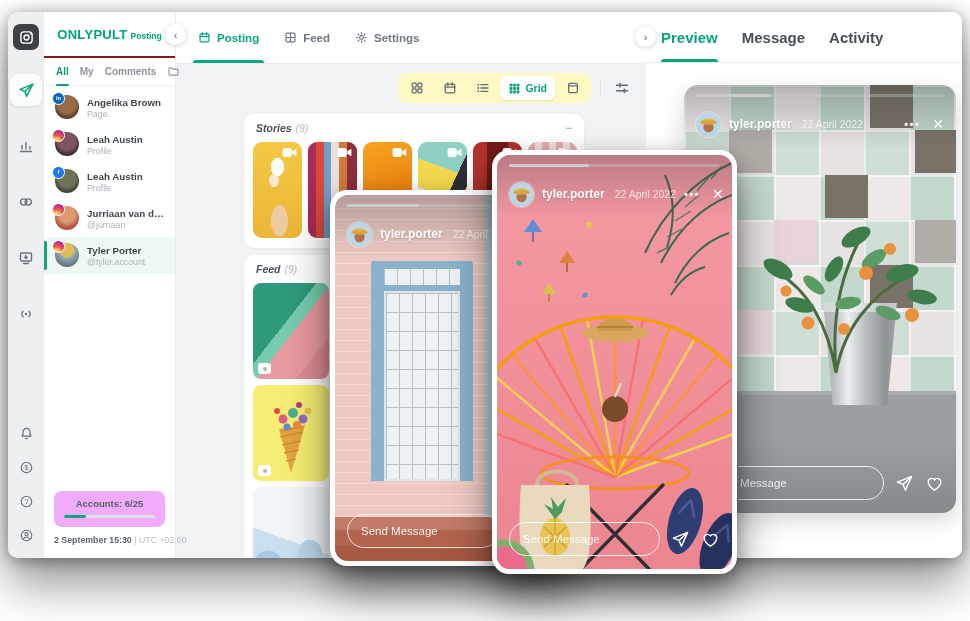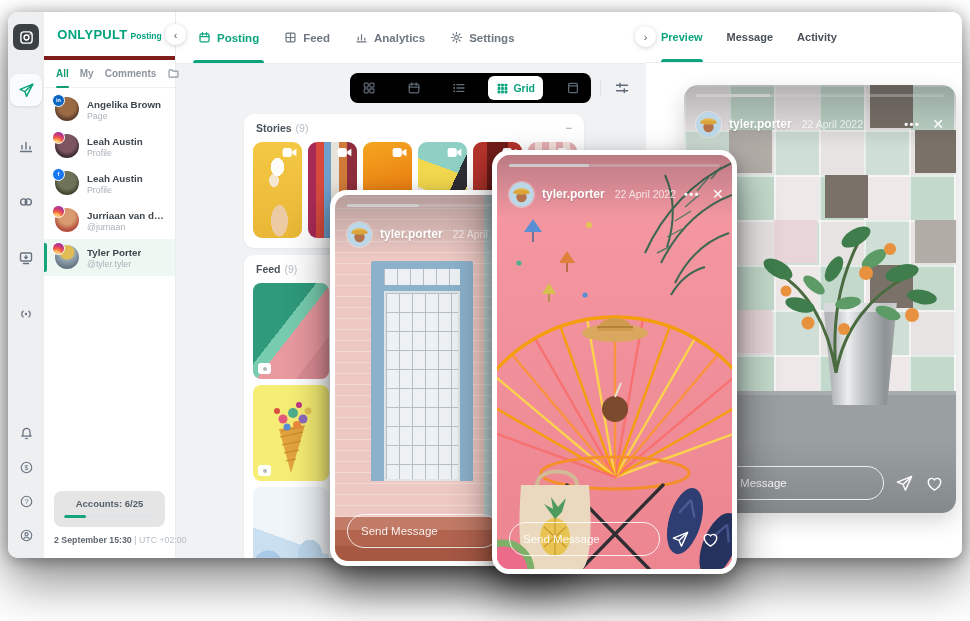--- a/index.html
+++ b/index.html
@@ -17,21 +17,21 @@
   }
   
   .rail{width:36px;background:#edeff1;display:flex;flex-direction:column;align-items:center;padding:12px 0 10px;box-sizing:border-box;}
   .ig-badge{width:26px;height:26px;border-radius:7px;background:#3c4146;display:grid;place-items:center;color:#fff;}
   .rail-btn{width:32px;height:32px;border-radius:8px;display:grid;place-items:center;color:#677280;margin-top:24px;}
   .rail-btn.active{background:#fafbfc;color:#0ba47e;box-shadow:0 1px 3px rgba(0,0,0,.10);}
   .rail-spacer{flex:1;}
   .rail-btn.small{margin-top:8px;width:28px;height:26px;}
   
   .sidebar{width:132px;background:#fff;border-right:1px solid #e9edf0;display:flex;flex-direction:column;position:relative;box-sizing:border-box;}
-  .side-head{height:44px;display:flex;align-items:center;justify-content:center;border-bottom:4px solid #7f1d1d;position:relative;}
+  .side-head{height:44px;display:flex;align-items:center;justify-content:center;border-bottom:2px solid #7f1d1d;position:relative;}
   .logo{font-size:13px;font-weight:800;color:#00a37c;letter-spacing:.3px;}
   .logo-suffix{font-size:8.5px;font-weight:700;color:#00a37c;margin-left:3px;margin-top:3px;}
   .collapse-btn{position:absolute;right:-11px;top:12px;width:21px;height:21px;border-radius:50%;background:#fff;
     box-shadow:0 1px 5px rgba(0,0,0,.18);display:grid;place-items:center;font-size:11px;color:#565e66;z-index:5;}
   .add-account{margin:9px 8px;height:29px;border-radius:6px;background:#ddf1e8;color:#129c74;
     display:flex;align-items:center;justify-content:center;gap:5px;font-size:10.5px;font-weight:700;}
   .side-tabs{display:flex;align-items:center;gap:11px;padding:0 10px 0 12px;height:27px;border-bottom:1px solid #eef1f3;}
   .side-tab{font-size:10px;font-weight:700;color:#8d959d;height:100%;display:flex;align-items:center;position:relative;}
   .side-tab.active{color:#129c74;}
   .side-tab.active::after{content:"";position:absolute;left:0;right:0;bottom:-1px;height:2px;background:#129c74;border-radius:2px;}
@@ -50,45 +50,45 @@
   .av6{background:radial-gradient(circle at 50% 40%,#ecd15d 0 45%,#c09a33 75%);}
   .net-badge{position:absolute;left:-3px;top:-3px;width:11px;height:11px;border-radius:50%;border:1.5px solid #fff;
     display:grid;place-items:center;font-size:5.5px;font-weight:800;color:#fff;line-height:1;}
   .net-linkedin{background:#0a66c2;}
   .net-facebook{background:#1877f2;}
   .net-instagram{background:radial-gradient(circle at 30% 110%,#fdc468 0 25%,#f56040 45%,#c13584 70%,#833ab4 100%);}
   .acct-name{font-size:9.8px;font-weight:700;color:#3f474e;white-space:nowrap;overflow:hidden;text-overflow:ellipsis;}
   .acct-sub{font-size:8.8px;color:#aab1b7;margin-top:1px;white-space:nowrap;}
   .acct-texts{min-width:0;}
   .side-foot{padding:0 10px 13px;}
-  .usage-box{background:#e5e5e5;border-radius:8px;padding:7px 10px 9px;}
+  .usage-box{background:#f0abfc;border-radius:8px;padding:7px 10px 9px;}
   .usage-label{text-align:center;font-size:9.5px;font-weight:700;color:#565f68;}
   .usage-track{margin-top:6px;height:3px;border-radius:2px;background:#e0e4e7;overflow:hidden;}
   .usage-fill{height:100%;width:24%;background:#14a57c;border-radius:2px;}
   .side-datetime{margin-top:8px;text-align:center;font-size:8.8px;color:#5d666f;font-weight:700;white-space:nowrap;}
   .side-datetime .tz{color:#b6bdc3;font-weight:400;}
   
   .main{width:470px;display:flex;flex-direction:column;background:#f0f2f4;box-sizing:border-box;}
   .main-head{height:51px;background:#fff;border-bottom:1px solid #e9edf0;display:flex;align-items:stretch;gap:25px;padding-left:22px;flex:none;}
   .m-tab{display:flex;align-items:center;gap:6px;font-size:11.5px;font-weight:700;color:#6e7780;position:relative;}
   .m-tab.active{color:#0ba47e;}
   .m-tab.active::after{content:"";position:absolute;left:-5px;right:-5px;bottom:0;height:3px;border-radius:3px 3px 0 0;background:#0ba47e;}
   .main-body{flex:1;position:relative;}
   .toolbar{display:flex;align-items:center;padding:9px 12px 0 10px;}
   .add-pub{display:flex;height:30px;border-radius:6px;overflow:hidden;box-shadow:0 1px 3px rgba(16,140,100,.25);}
   .add-pub-main{background:#27a87d;color:#fff;font-size:11px;font-weight:700;display:flex;align-items:center;gap:7px;padding:0 13px;}
   .add-pub-caret{width:26px;background:#27a87d;border-left:1px solid rgba(255,255,255,.28);display:grid;place-items:center;color:#fff;}
   .tb-spacer{flex:1;}
-  .view-group{background:#000000;border-radius:8px;padding:3px;display:flex;align-items:center;gap:14px;justify-content:space-between;}
+  .view-group{background:#fef9c3;border-radius:8px;padding:3px;display:flex;align-items:center;gap:2px;justify-content:space-between;}
   .view-btn{min-width:25px;height:24px;border-radius:6px;display:flex;align-items:center;justify-content:center;color:#5f6b76;padding:0 3px;}
   .view-btn.active{background:#fff;color:#0ba47e;font-size:10.5px;font-weight:700;gap:4px;padding:0 8px;box-shadow:0 1px 2px rgba(0,0,0,.10);}
   .tb-divider{width:1px;height:18px;background:#dde1e5;margin:0 9px;}
   .filter-btn{color:#5f6b76;display:grid;place-items:center;width:24px;height:24px;}
   .cards-col{position:absolute;left:68px;top:50px;width:340px;}
-  .card{background:#fff;border-radius:10px;margin-bottom:7px;box-shadow:0 1px 3px rgba(30,40,50,.05);overflow:hidden;}
+  .card{background:#fff;border-radius:10px;margin-bottom:7px;box-shadow:0 1px 3px rgba(30,40,50,.05);overflow:hidden;font-style:italic;}
   .card-head{display:flex;align-items:center;padding:8px 12px 5px;}
   .card-title{font-size:10.5px;font-weight:800;color:#4a525a;}
   .card-count{font-size:10.5px;color:#b7bec5;margin-left:4px;}
   .card-min{margin-left:auto;color:#98a1a8;font-size:12px;line-height:1;}
   .story-row{display:flex;gap:6px;padding:3px 9px 10px;}
   .story-thumb{width:49px;height:96px;border-radius:9px;position:relative;overflow:hidden;flex:none;}
   .cam-badge{position:absolute;top:5px;right:5px;}
   .feed-grid{display:grid;grid-template-columns:repeat(4,1fr);gap:6px;padding:3px 9px 9px;}
   .feed-item{height:96px;border-radius:8px;position:relative;overflow:hidden;}
   .gal-badge{position:absolute;left:5px;bottom:5px;width:13px;height:11px;background:#fff;border-radius:3px;display:grid;place-items:center;}
@@ -119,21 +119,21 @@
       linear-gradient(128deg,#2f9a7c 0 42%,#77cbae 42% 52%,#e89aa0 52% 78%,#dd8d95 78%);}
   .fd2{background:#f6ee74;}
   .fd3{background:
       radial-gradient(26px 30px at 20% 85%,#a9c9e4 60%,transparent 61%),
       radial-gradient(20px 24px at 75% 70%,#bcd6ea 60%,transparent 61%),
       linear-gradient(200deg,#f0f5f9 0 55%,#cadff0 55%);}
   .fd-hidden{background:#e4e8ec;}
   
   .rpanel{flex:1;background:#fff;display:flex;flex-direction:column;position:relative;}
   .rp-head{height:50px;border-bottom:1px solid #e9edf0;display:flex;align-items:stretch;gap:24px;padding-left:15px;position:relative;flex:none;}
-  .rp-tab{display:flex;align-items:center;font-size:11px;font-weight:700;color:#474f57;position:relative;}
+  .rp-tab{display:flex;align-items:center;font-size:15px;font-weight:700;color:#474f57;position:relative;}
   .rp-tab.active{color:#0ba47e;}
   .rp-tab.active::after{content:"";position:absolute;left:0;right:0;bottom:0;height:3px;border-radius:3px 3px 0 0;background:#0ba47e;}
   .expand-btn{position:absolute;left:-11px;top:14px;width:21px;height:21px;border-radius:50%;background:#fff;
     box-shadow:0 1px 5px rgba(0,0,0,.18);display:grid;place-items:center;font-size:11px;color:#565e66;z-index:5;}
   .preview-story{margin:22px 0 0 38px;width:272px;height:428px;border-radius:14px;position:relative;overflow:hidden;
     box-shadow:0 8px 22px rgba(0,0,0,.16);}
   
   .tiles{position:absolute;inset:0;bottom:118px;
     background:
       linear-gradient(rgba(255,255,255,.55) 2px,transparent 2px) 0 0/45px 45px,
@@ -316,21 +316,21 @@
           <div class="acct-sub">@jurnaan</div>
           </div>
       </div>
       <div class="acct selected">
         <div class="avatar-wrap">
             <div class="avatar av5"></div>
           <div class="net-badge net-instagram"></div>
           </div>
         <div class="acct-texts">
             <div class="acct-name">Tyler Porter</div>
-          <div class="acct-sub">@tyler.tyler</div>
+          <div class="acct-sub">@tyler.account</div>
           </div>
       </div>
     </div>
     <div class="side-foot">
       <div class="usage-box">
         <div class="usage-label">Accounts: 6/25</div>
         <div class="usage-track">
             <div class="usage-fill"></div>
           </div>
       </div>
@@ -348,27 +348,20 @@
             <path d="M2.5 7h11M5.5 2v3M10.5 2v3"></path>
           </svg>
         <span>Posting</span>
       </div>
       <div class="m-tab">
         <svg width="13" height="13" viewBox="0 0 16 16" fill="none" stroke="currentColor" stroke-width="1.5">
             <rect x="2.5" y="2.5" width="11" height="11" rx="1.5"></rect>
             <path d="M8 2.5v11M2.5 8h11"></path>
           </svg>
         <span>Feed</span>
-      </div>
-      <div class="m-tab">
-        <svg width="13" height="13" viewBox="0 0 16 16" fill="none" stroke="currentColor" stroke-width="1.5" stroke-linecap="round">
-            <path d="M4 11V7.5M8 11V4.5M12 11V8.8"></path>
-            <path d="M2.5 13.5h11"></path>
-          </svg>
-        <span>Analytics</span>
       </div>
       <div class="m-tab">
         <svg width="13" height="13" viewBox="0 0 16 16" fill="none" stroke="currentColor" stroke-width="1.4" stroke-linecap="round">
             <circle cx="8" cy="8" r="2.3"></circle>
             <path d="M8 1.8v1.9M8 12.3v1.9M1.8 8h1.9M12.3 8h1.9M3.6 3.6l1.3 1.3M11.1 11.1l1.3 1.3M12.4 3.6l-1.3 1.3M4.9 11.1l-1.3 1.3"></path>
           </svg>
         <span>Settings</span>
       </div>
     </div>
     <div class="main-body">

